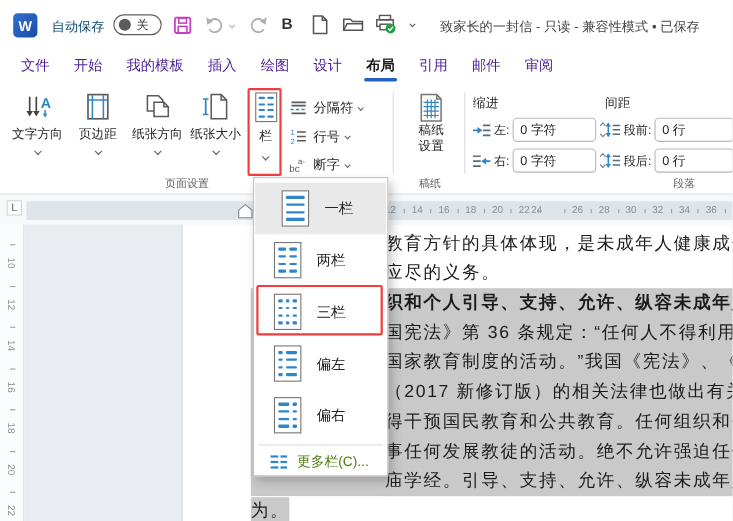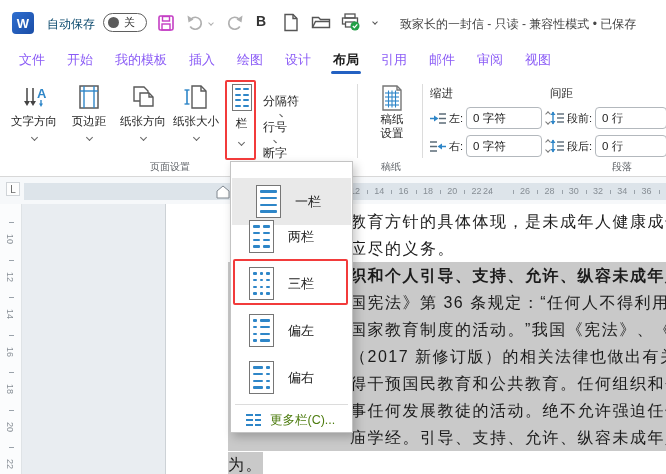--- a/index.html
+++ b/index.html
@@ -18,33 +18,33 @@
   .togglelabel{font-size:11px;color:#333;}
   .tb-ic{position:absolute;top:14px;}
   .boldbtn{position:absolute;left:256px;top:13px;font-size:14px;font-weight:bold;color:#333;}
   .doctitle{position:absolute;left:400px;top:16px;width:266px;font-size:12px;color:#454545;
             white-space:nowrap;overflow:hidden;}
   .chev{display:inline-block;width:5px;height:5px;border-right:1.5px solid #666;border-bottom:1.5px solid #666;transform:rotate(45deg);}
   .chev.sm{width:4px;height:4px;}
 
   
   .tabrow{position:absolute;left:0;top:46px;width:666px;height:30px;display:flex;align-items:center;padding-left:8px;background:#fff;}
-  .tab{position:relative;padding:0 11px;font-size:13px;color:#8b5cf6;height:30px;line-height:28px;white-space:nowrap;cursor:default;}
+  .tab{position:relative;padding:0 11px;font-size:13px;color:#4c1d95;height:30px;line-height:28px;white-space:nowrap;cursor:default;}
   .tab.active{font-weight:bold;color:#1a1a1a;}
   .tab.active::after{content:"";position:absolute;left:9px;right:9px;bottom:2px;height:3px;border-radius:2px;background:#2361c2;}
 
   
   .ribbon{position:absolute;left:0;top:76px;width:666px;height:101px;background:#fff;border-bottom:1px solid #d8d8d8;}
   .bigbtn{position:absolute;top:8px;height:76px;display:flex;flex-direction:column;align-items:center;}
   .bigbtn .lbl{font-size:11.5px;color:#262626;margin-top:4px;white-space:nowrap;}
   .bigbtn .cv{margin-top:6px;}
   .bb1{left:6px;width:56px;} .bb2{left:64px;width:50px;} .bb3{left:116px;width:54px;} .bb4{left:170px;width:52px;}
   .redbox{position:absolute;border:2px solid #f23b3b;border-radius:2px;z-index:12;pointer-events:none;}
   .colbtn{position:absolute;left:228px;top:8px;width:27px;height:76px;display:flex;flex-direction:column;align-items:center;}
-  .smallrow{position:absolute;left:263px;height:20px;display:flex;align-items:center;gap:5px;flex-direction:column;}
+  .smallrow{position:absolute;left:263px;height:20px;display:flex;align-items:center;gap:5px;}
   .smallrow .lbl{font-size:12px;color:#262626;white-space:nowrap;}
   .vsep{position:absolute;top:8px;width:1px;height:74px;background:#dcdcdc;}
   .grplabel{position:absolute;top:84px;font-size:10px;color:#5f6368;white-space:nowrap;}
   .manus{position:absolute;left:372px;top:8px;width:40px;display:flex;flex-direction:column;align-items:center;}
   .manus .lbl{font-size:11.5px;color:#262626;line-height:14px;}
   .subhead{position:absolute;top:10px;font-size:11.5px;color:#262626;}
   .sprow{position:absolute;height:22px;display:flex;align-items:center;}
   .sprow .lab{font-size:11px;color:#262626;margin:0 3px;white-space:nowrap;}
   .field{height:22px;border:1px solid #b3b8bd;border-radius:4px;background:#fff;font-size:11.5px;color:#222;
          display:flex;align-items:center;padding-left:6px;}
@@ -142,21 +142,20 @@
       <span class="tab">文件</span>
       <span class="tab">开始</span>
       <span class="tab">我的模板</span>
       <span class="tab">插入</span>
       <span class="tab">绘图</span>
       <span class="tab">设计</span>
       <span class="tab active">布局</span>
       <span class="tab">引用</span>
       <span class="tab">邮件</span>
       <span class="tab">审阅</span>
-      <span class="tab">视图</span>
     </div>
 
   <div class="ribbon">
 
     <div class="bigbtn bb1">
       <svg width="26" height="26">
         <line x1="6" y1="4" x2="6" y2="18" stroke="#444" stroke-width="1.5"></line>
           <polygon points="3,17 9,17 6,22" fill="#444"></polygon>
         <line x1="12" y1="4" x2="12" y2="18" stroke="#444" stroke-width="1.5"></line>
           <polygon points="9,17 15,17 12,22" fill="#444"></polygon>
@@ -408,21 +407,21 @@
       <div class="docline hl" style="left: 350px; top: 317px;">国家教育制度的活动。”我国《宪法》、《教育法》、</div>
       <div class="docline hl" style="left: 350px; top: 344px;">（2017 新修订版）的相关法律也做出有关规定，我</div>
       <div class="docline hl" style="left: 350px; top: 371px;">得干预国民教育和公共教育。任何组织和个人不得强</div>
       <div class="docline hl" style="left: 350px; top: 398px;">事任何发展教徒的活动。绝不允许强迫任何人特别是</div>
       <div class="docline hl" style="left: 350px; top: 425px;">庙学经。引导、支持、允许、纵容未成年人信教、参</div>
       <div class="docline hl" style="left: 228px; top: 452px;">为。</div>
     </div>
 
   <div class="dropdown">
     <div id="menuitems">
-        <div class="mitem hover" style="top: 16px; padding-left: 24px;">
+        <div class="mitem hover" style="top: 4px; padding-left: 24px;">
           <div class="mi">
             <div class="col" style="flex: 1 1 0%;">
               <div class="ln"></div>
               <div class="ln"></div>
               <div class="ln"></div>
               <div class="ln"></div>
             </div>
           </div>
           <span class="mlabel">一栏</span>
         </div>

